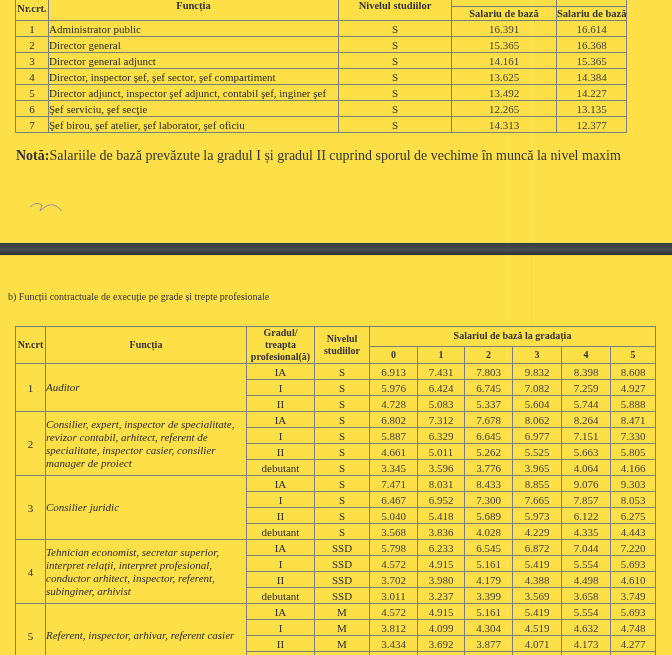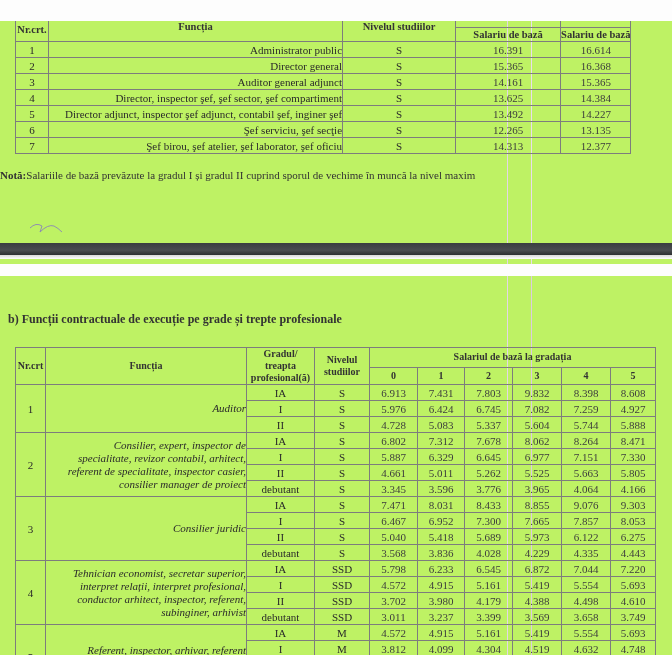--- a/index.html
+++ b/index.html
@@ -2,49 +2,49 @@
 <html><head>
 <meta charset="utf-8">
 <style>
   html, body { margin:0; padding:0; }
   body {
     width:672px; height:655px; overflow:hidden; position:relative;
     background:#fdfdfd;
     font-family:"Liberation Serif", "DejaVu Serif", serif;
     color:#2a2a2a;
   }
-  .page { position:absolute; left:0; width:672px; background:#bef264; overflow:hidden;margin-top:21px; }
+  .page { position:absolute; left:0; width:672px; background:#fde047; overflow:hidden; }
   #page1 { top:0; height:243px; }
   #page2 { top:255px; height:400px; }
   .band { position:absolute; left:0; top:243px; width:672px; height:12px;
     background:linear-gradient(#3a3d40,#4a4d50 60%,#2c2e30); }
   .band-shadow { position:absolute; left:0; top:255px; width:672px; height:4px;
     background:linear-gradient(#d8d8d8,#fefefe); }
   .fold1 { position:absolute; left:507px; top:0; width:1px; height:243px; background:#e3d6e6; }
   .fold2 { position:absolute; left:531px; top:0; width:1px; height:243px; background:#e9dcec; }
   .fold3 { position:absolute; left:507px; top:0; width:1px; height:400px; background:#e3d6e6; }
   .fold4 { position:absolute; left:531px; top:0; width:1px; height:400px; background:#dccbe0; }
 
   table { border-collapse:collapse; position:absolute; table-layout:fixed; }
   td, th { border:1px solid #7d7d7d; padding:0; font-size:11px; text-align:center; vertical-align:middle; overflow:hidden; white-space:nowrap; }
   th { font-weight:bold; font-size:10.5px; color:#333; }
-  td.left { text-align:right; padding-left:16px; }
+  td.left { text-align:left; padding-left:0; }
   td.wrap { white-space:normal; line-height:13px;font-style:italic; }
   td.num { color:#3d3d3d; }
 
   #t1 { left:15px; top:-5px; }
   #t1 tr { height:16px; }
   #t1 tr.h1 { height:11px; }
   #t1 tr.h2 { height:14px; }
 
-  .note { position:absolute; left:0; top:148px; font-size:11px; color:#333; white-space:nowrap; }
+  .note { position:absolute; left:16px; top:148px; font-size:14px; color:#333; white-space:nowrap; }
   .note b { font-weight:bold; }
   .squiggle { position:absolute; left:28px; top:197px; }
 
-  .section-title { position:absolute; left:8px; top:36px; font-size:12px; font-weight:bold; color:#333; }
+  .section-title { position:absolute; left:8px; top:36px; font-size:10px; font-weight:normal; color:#333; }
 
   #t2 { left:15px; top:71px; }
   #t2 tr { height:16px; }
   #t2 th { font-size:10px; line-height:12px; white-space:normal; }
   #t2 tr.hdr1 { height:19px; }
   #t2 tr.hdr2 { height:17px; }
 </style>
 </head>
 <body>
 
@@ -81,21 +81,21 @@
     </tr>
     <tr>
       <td>2</td>
       <td class="left">Director general</td>
       <td>S</td>
       <td class="num">15.365</td>
       <td class="num">16.368</td>
     </tr>
     <tr>
       <td>3</td>
-      <td class="left">Auditor general adjunct</td>
+      <td class="left">Director general adjunct</td>
       <td>S</td>
       <td class="num">14.161</td>
       <td class="num">15.365</td>
     </tr>
     <tr>
       <td>4</td>
       <td class="left">Director, inspector şef, şef sector, şef compartiment</td>
       <td>S</td>
       <td class="num">13.625</td>
       <td class="num">14.384</td>

